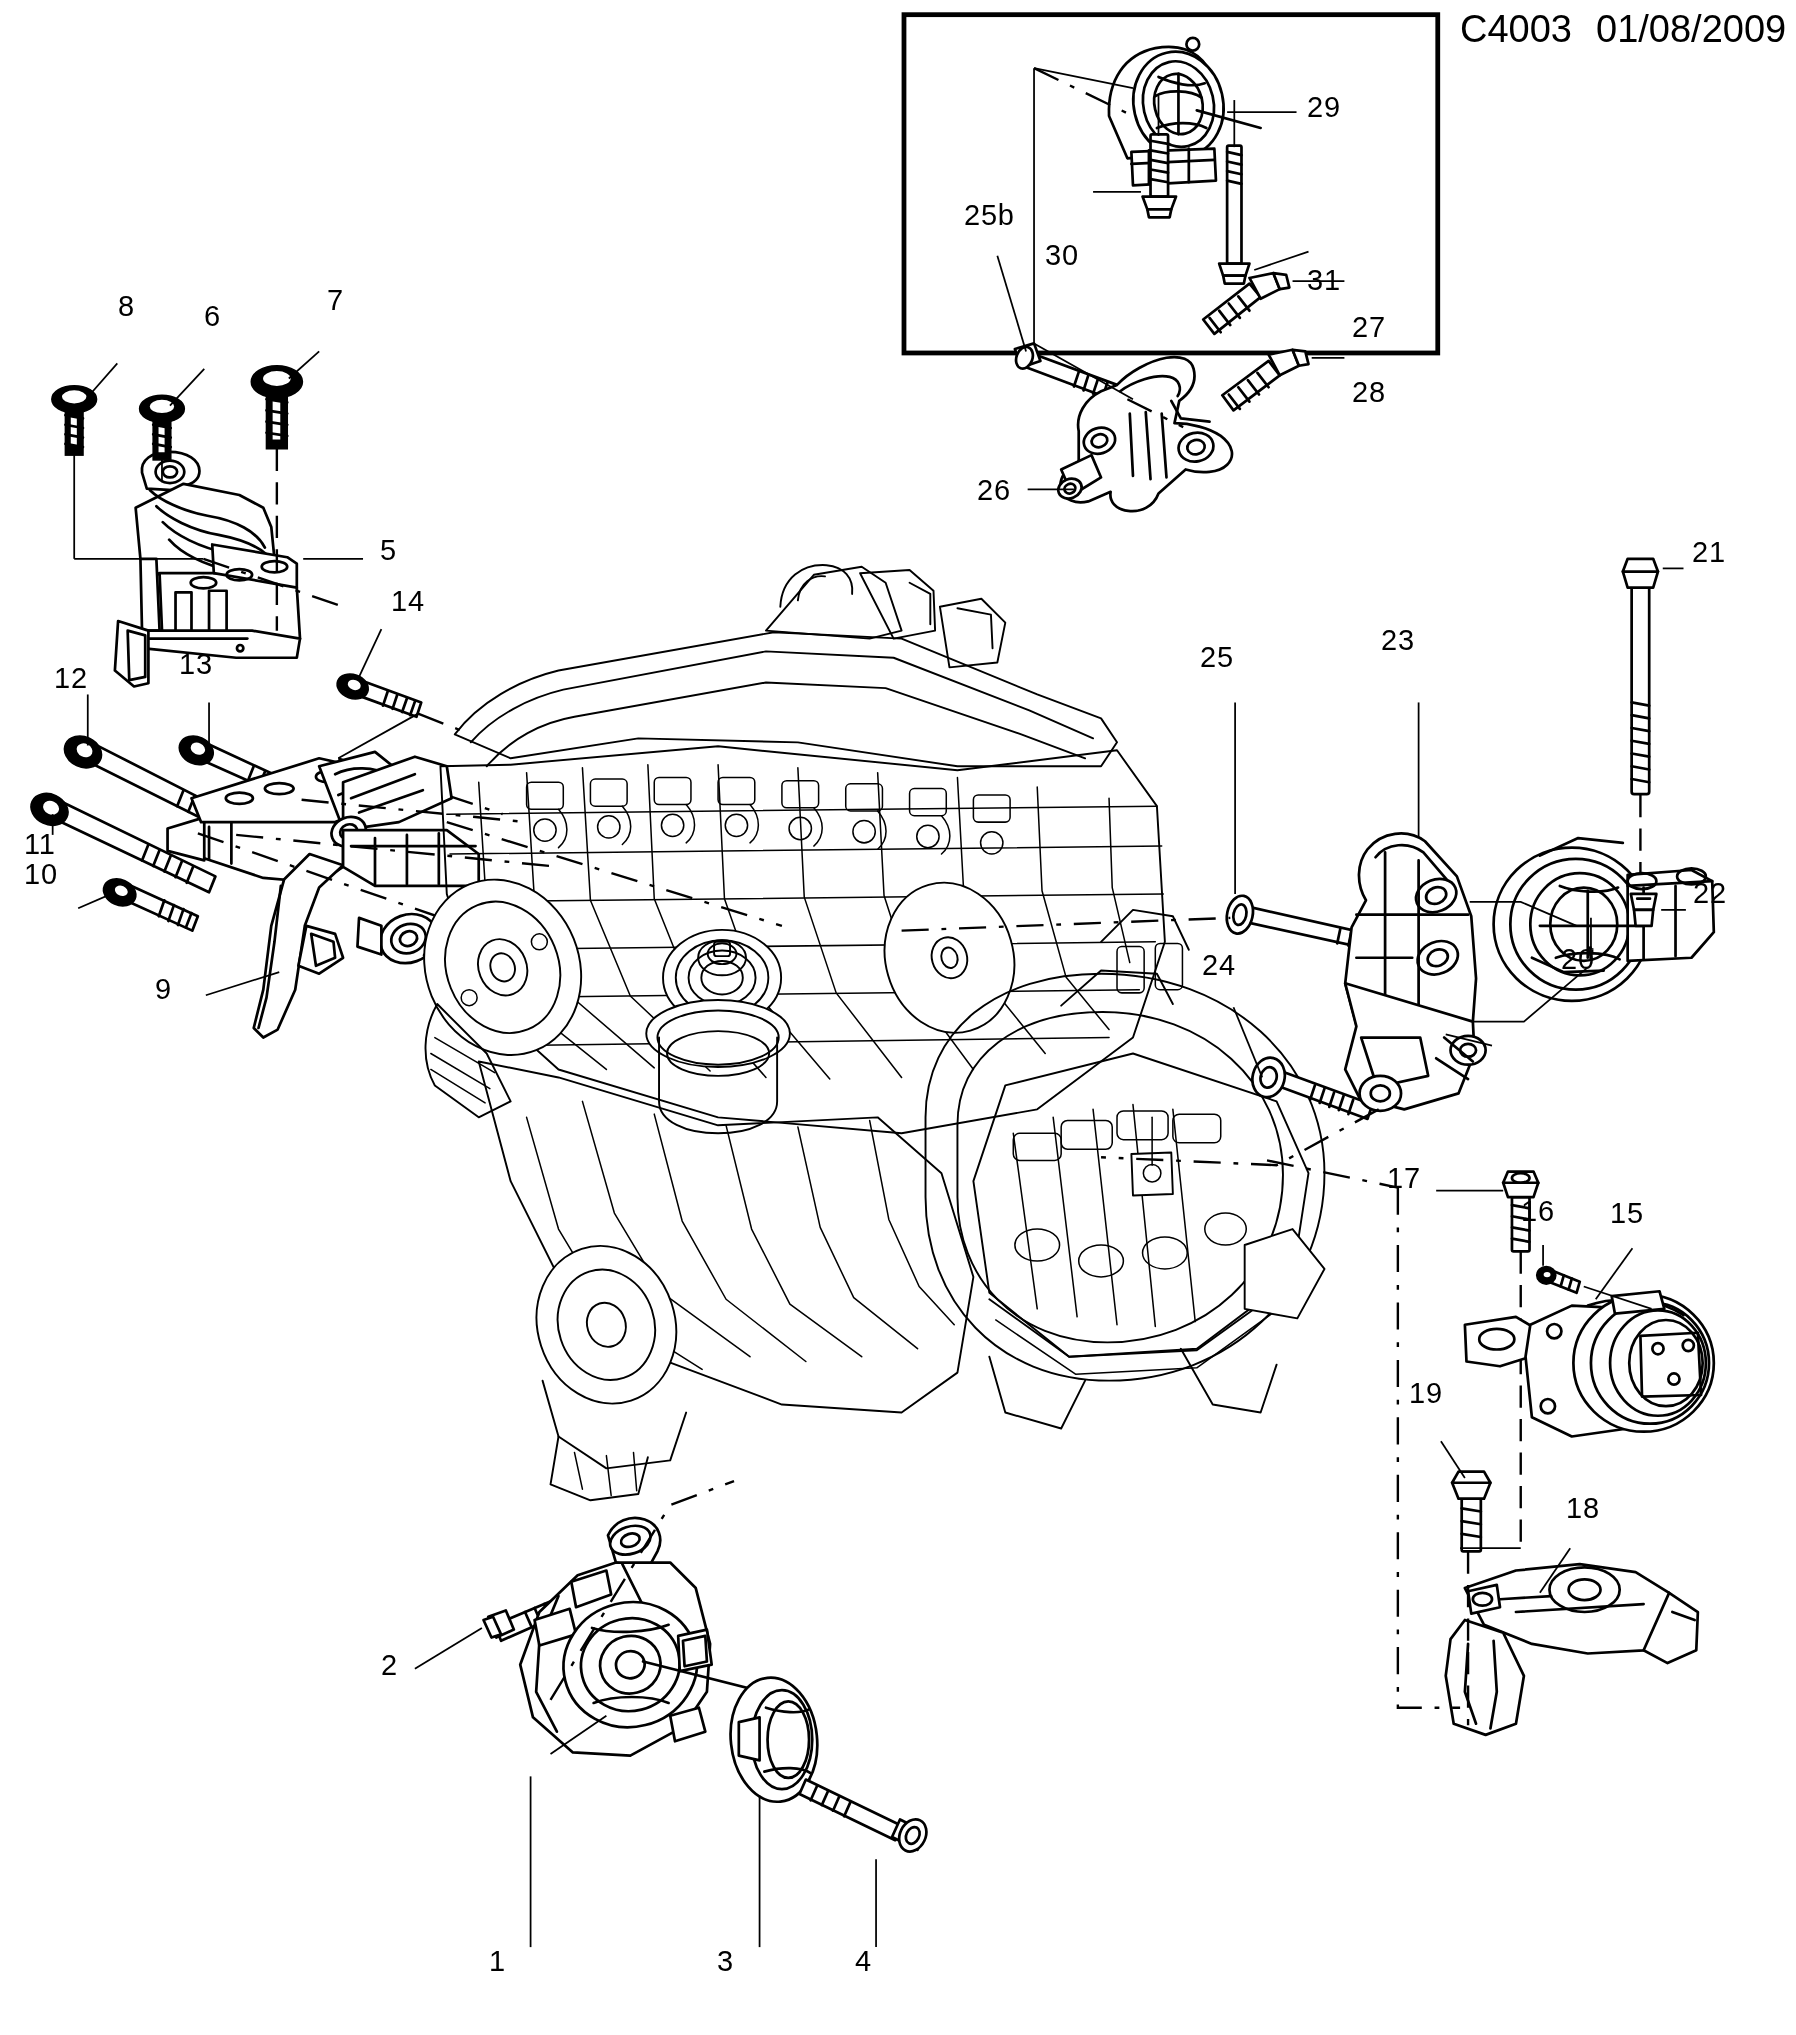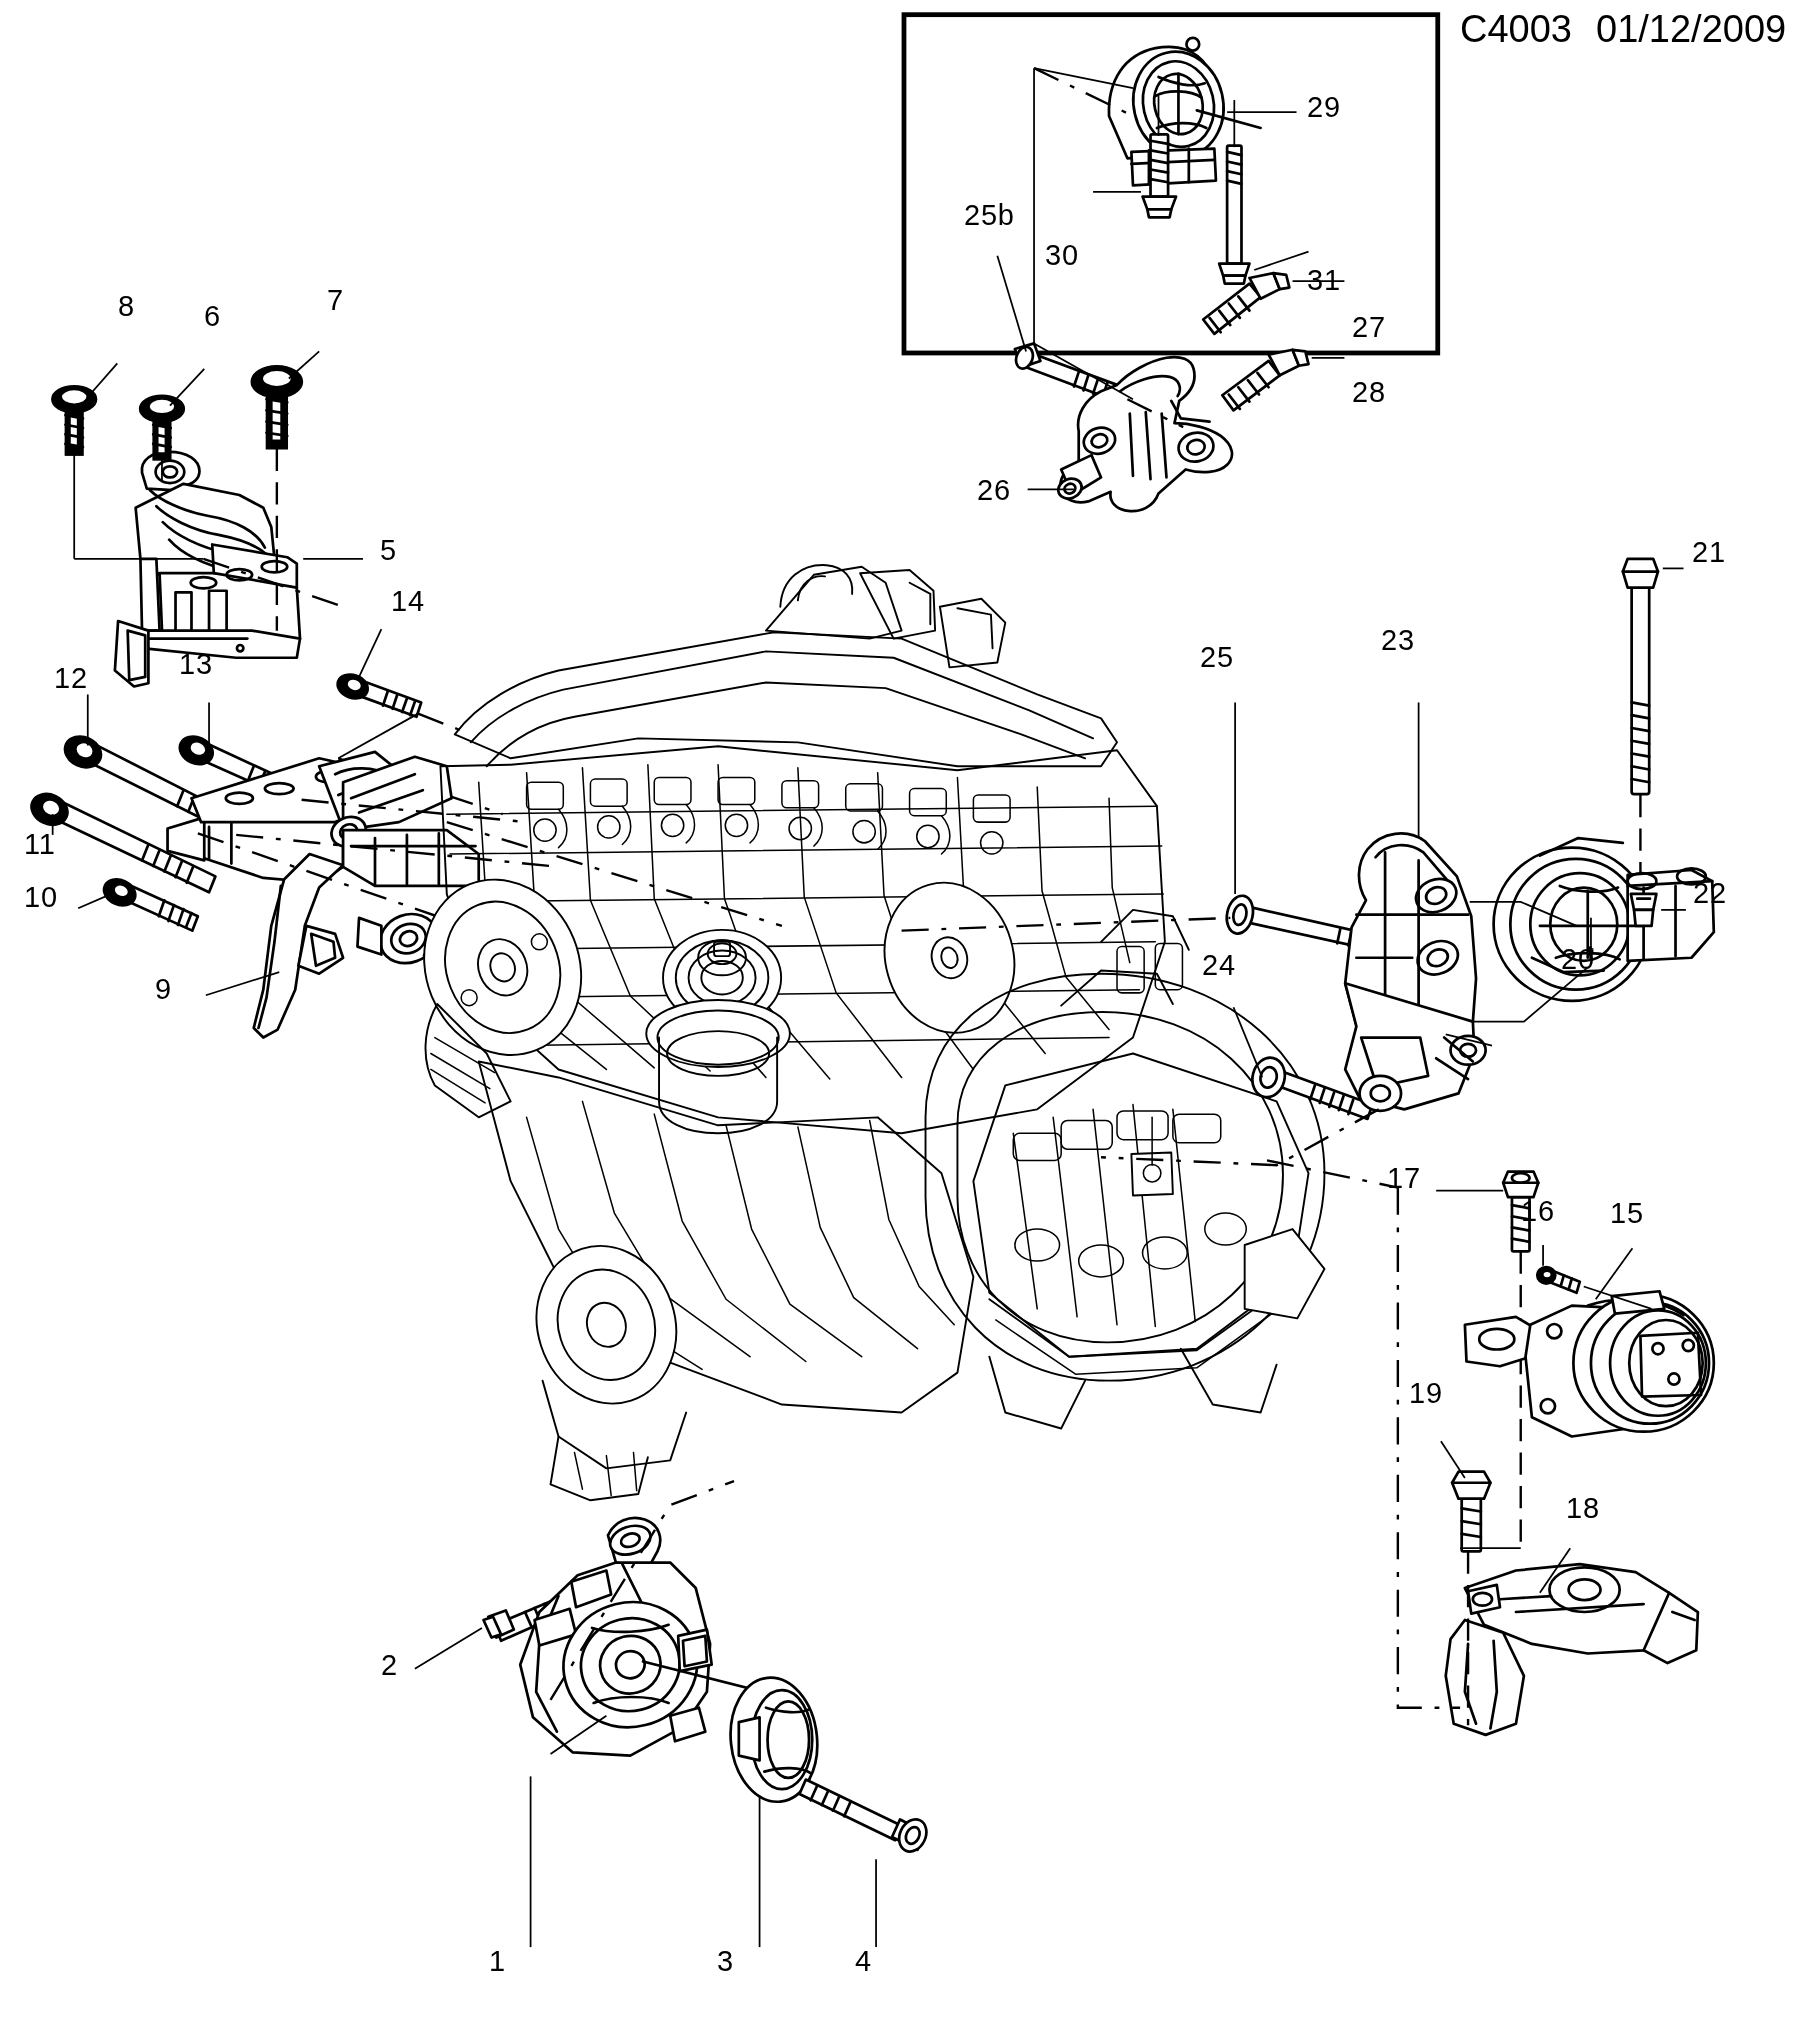--- a/index.html
+++ b/index.html
@@ -613,32 +613,32 @@
       <path class="pt" d="M1024 2238 L1016 2256 M1038 2244 L1030 2262 M1052 2251 L1044 2269 M1066 2258 L1058 2276"></path>
       <path class="ptf" d="M1128 2280 L1160 2296 L1150 2318 L1118 2302 Z"></path>
       <ellipse class="ptf" cx="1144" cy="2300" rx="16" ry="21" transform="rotate(26 1144 2300)"></ellipse>
       <ellipse class="pt" cx="1144" cy="2300" rx="8" ry="11" transform="rotate(26 1144 2300)"></ellipse>
     </g>
     <line class="ln2" x1="1098" y1="2440" x2="1098" y2="2330"></line>
 
   </svg>
 
   <div class="lbl hdr" style="left:1460px;top:9.6px;">C4003</div>
-  <div class="lbl hdr" style="left:1596px;top:9.6px;">01/12/2009</div>
+  <div class="lbl hdr" style="left:1596px;top:9.6px;">01/08/2009</div>
 
   <div class="lbl callout" style="left:489px;top:1947px;">1</div>
   <div class="lbl callout" style="left:381px;top:1651px;">2</div>
   <div class="lbl callout" style="left:717px;top:1947px;">3</div>
   <div class="lbl callout" style="left:855px;top:1947px;">4</div>
   <div class="lbl callout" style="left:380px;top:536px;">5</div>
   <div class="lbl callout" style="left:204px;top:302px;">6</div>
   <div class="lbl callout" style="left:327px;top:286px;">7</div>
   <div class="lbl callout" style="left:118px;top:292px;">8</div>
   <div class="lbl callout" style="left:155px;top:975px;">9</div>
-  <div class="lbl callout" style="left:24px;top:883px;text-align:right;">10</div>
+  <div class="lbl callout" style="left:24px;top:860px;text-align:right;">10</div>
   <div class="lbl callout" style="left:24px;top:830px;">11</div>
   <div class="lbl callout" style="left:54px;top:637px;margin-top:27px;">12</div>
   <div class="lbl callout" style="left:179px;top:650px;">13</div>
   <div class="lbl callout" style="left:373px;top:587px;margin-left:18px;">14</div>
   <div class="lbl callout" style="left:1610px;top:1199px;">15</div>
   <div class="lbl callout" style="left:1521px;top:1197px;">16</div>
   <div class="lbl callout" style="left:1387px;top:1164px;">17</div>
   <div class="lbl callout" style="left:1566px;top:1494px;">18</div>
   <div class="lbl callout" style="left:1409px;top:1379px;">19</div>
   <div class="lbl callout" style="left:1561px;top:945px;">20</div>

